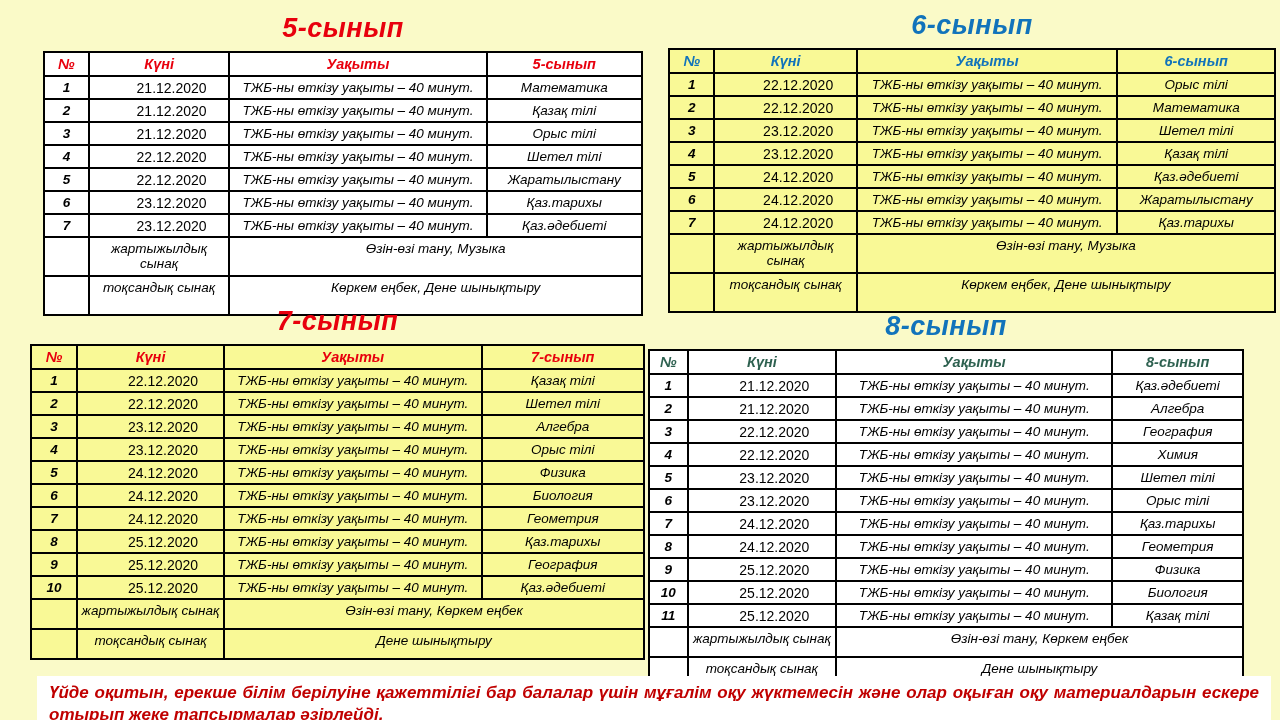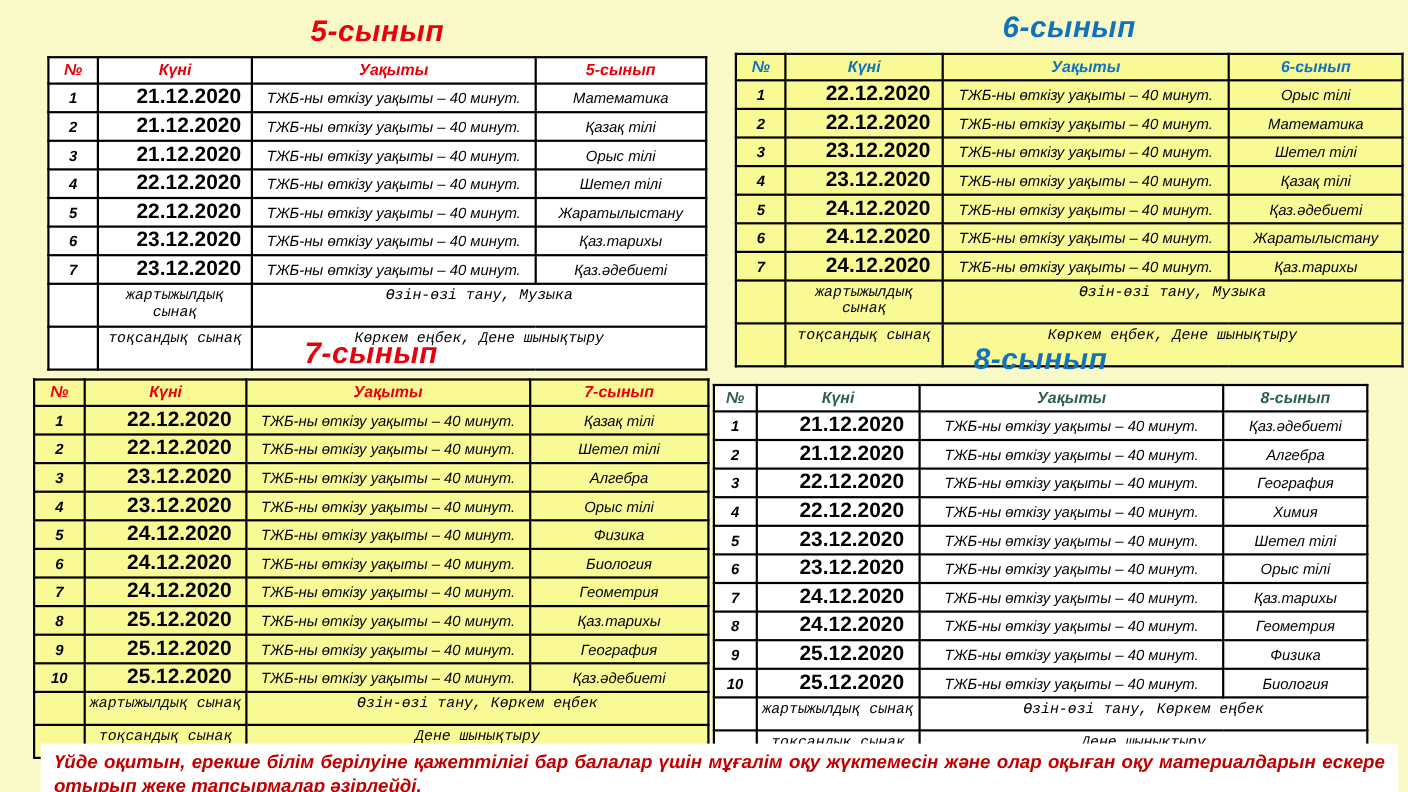--- a/index.html
+++ b/index.html
@@ -15,25 +15,25 @@
     color:var(--title,#000);letter-spacing:.5px;
   }
   table{border-collapse:collapse;width:100%;background:var(--cellbg,#fff);}
   th,td{border:2px solid #000;text-align:center;padding:1px 3px;color:#000;}
   thead th{
     color:var(--accent,#000);font-style:italic;font-weight:bold;
     font-size:14.5px;height:20px;
   }
   tr.data-row td{height:19px;}
   td.c-num{font-weight:bold;font-style:italic;font-size:13.5px;}
-  td.c-date{font-weight:bold;font-size:19px;padding-left:28px;}
+  td.c-date{font-weight:normal;font-size:14px;padding-left:28px;}
   td.c-time{font-style:italic;font-size:13.5px;}
   td.c-subj{font-style:italic;font-size:13.5px;margin-left:24px;}
   tr.footer-row td{vertical-align:top;padding-top:3px;}
-  td.c-label,td.c-value{font-style:italic;font-size:13.5px;font-family:Liberation Mono, monospace;}
+  td.c-label,td.c-value{font-style:italic;font-size:13.5px;}
   .tall tr.footer-row td{height:33px;}
   .short tr.footer-row td{height:24px;}
   #g5{left:43px;top:13px;width:600px;}
   #g6{left:668px;top:10px;width:608px;}
   #g7{left:30px;top:306px;width:615px;}
   #g8{left:648px;top:311px;width:596px;}
   #note{
     position:absolute;left:25px;top:664px;width:1210px;
     background:#ffffff;color:#c00000;
     font-weight:bold;font-style:italic;font-size:17px;line-height:1.32;
@@ -354,20 +354,26 @@
         <td class="c-date">25.12.2020</td>
         <td class="c-time">ТЖБ-ны өткізу уақыты – 40 минут.</td>
         <td class="c-subj">Физика</td>
       </tr>
         <tr class="data-row">
         <td class="c-num">10</td>
         <td class="c-date">25.12.2020</td>
         <td class="c-time">ТЖБ-ны өткізу уақыты – 40 минут.</td>
         <td class="c-subj">Биология</td>
       </tr>
+        <tr class="data-row">
+        <td class="c-num">11</td>
+        <td class="c-date">25.12.2020</td>
+        <td class="c-time">ТЖБ-ны өткізу уақыты – 40 минут.</td>
+        <td class="c-subj">Қазақ тілі</td>
+      </tr>
       <tr class="footer-row">
         <td class="c-num"></td>
         <td class="c-label">жартыжылдық сынақ</td>
         <td class="c-value" colspan="2">Өзін-өзі тану, Көркем еңбек</td>
       </tr>
         <tr class="footer-row">
         <td class="c-num"></td>
         <td class="c-label">тоқсандық сынақ</td>
         <td class="c-value" colspan="2">Дене шынықтыру</td>
       </tr>

